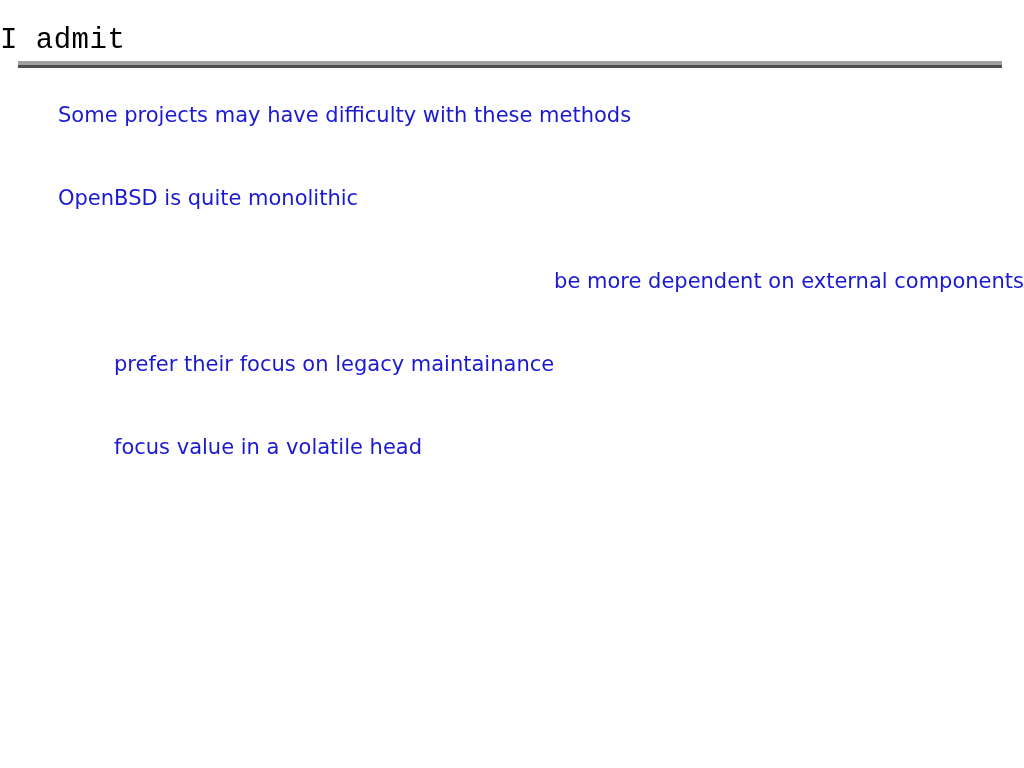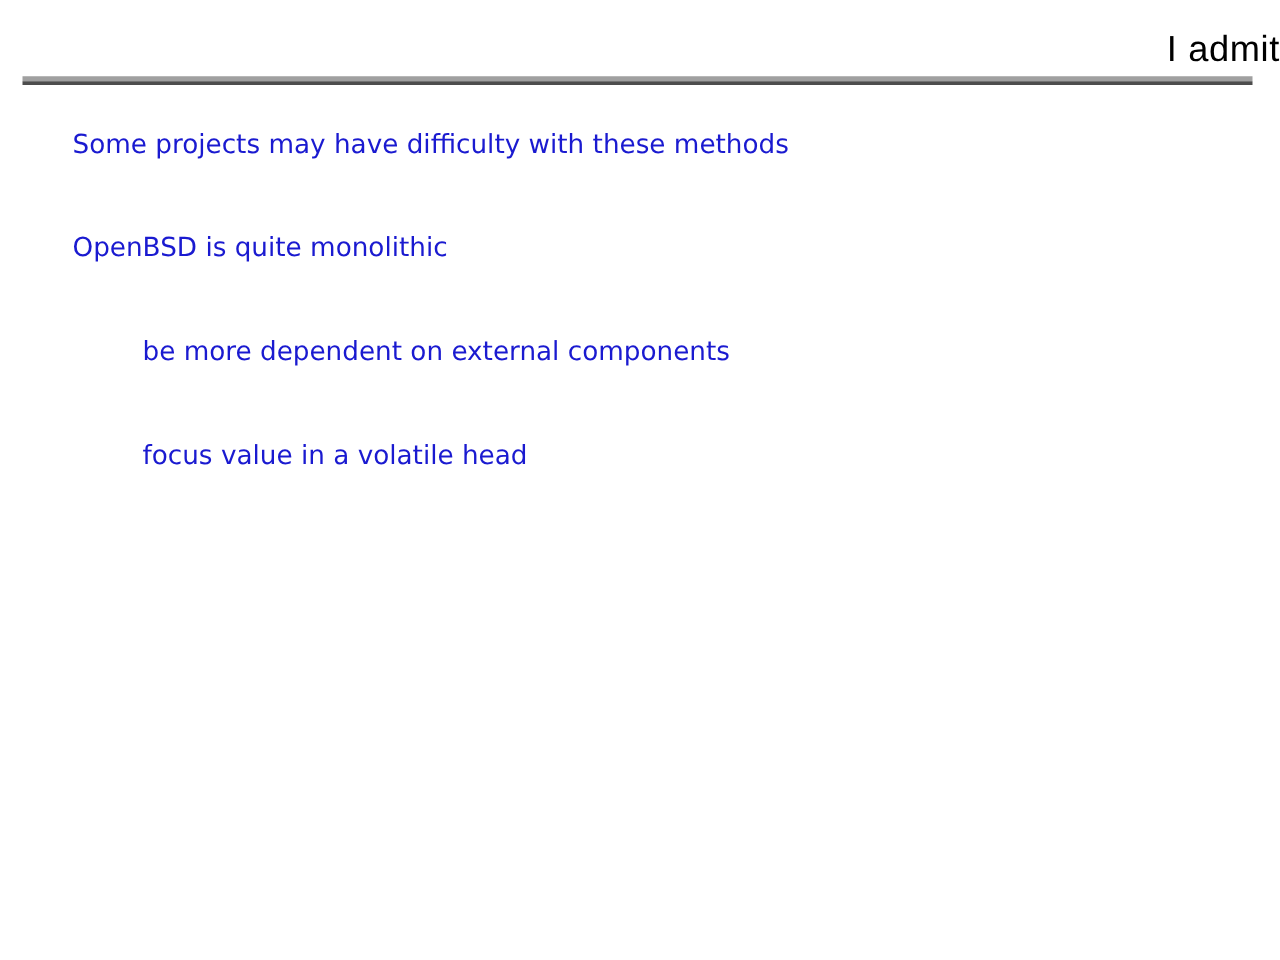--- a/index.html
+++ b/index.html
@@ -22,23 +22,23 @@
     height: 768px;
     background: #ffffff;
   }
 
   
   .slide-title {
     position: absolute;
     left: 0;
     top: 26px;
     width: 1024px;
-    text-align: right;
+    text-align: left;
     color: #000000;
-    font-family: Liberation Sans, sans-serif;
+    font-family: Liberation Mono, monospace;
     font-size: 29px;
     font-weight: 400;
     letter-spacing: 0.5px;
     line-height: 1;
     white-space: nowrap;
   }
 
   
   .title-rule {
     position: absolute;
@@ -85,20 +85,21 @@
   .level-0 {
     margin-left: 58px;
     height: 83px;
   }
   .level-1 {
     margin-left: 114px;
     height: 83px;
   }
   .level-1.first-sub {
     padding-top: 0;
+    text-align: right;
   }
 </style>
 </head>
 <body>
 
 <div class="slide">
 
   <div class="slide-title">I admit</div>
 
   <div class="title-rule">
@@ -107,17 +108,18 @@
   </div>
 
   <div class="body-list">
     <div class="bullet-line level-0">Some projects may have difficulty with these methods</div>
 
     <div class="bullet-line level-0">OpenBSD is quite monolithic</div>
 
 
     <div class="bullet-line level-1 first-sub">be more dependent on external components</div>
 
+    <div class="bullet-line level-1">prefer their focus on legacy maintainance</div>
 
     <div class="bullet-line level-1">focus value in a volatile head</div>
   </div>
 
 </div>
 
 </body></html>

